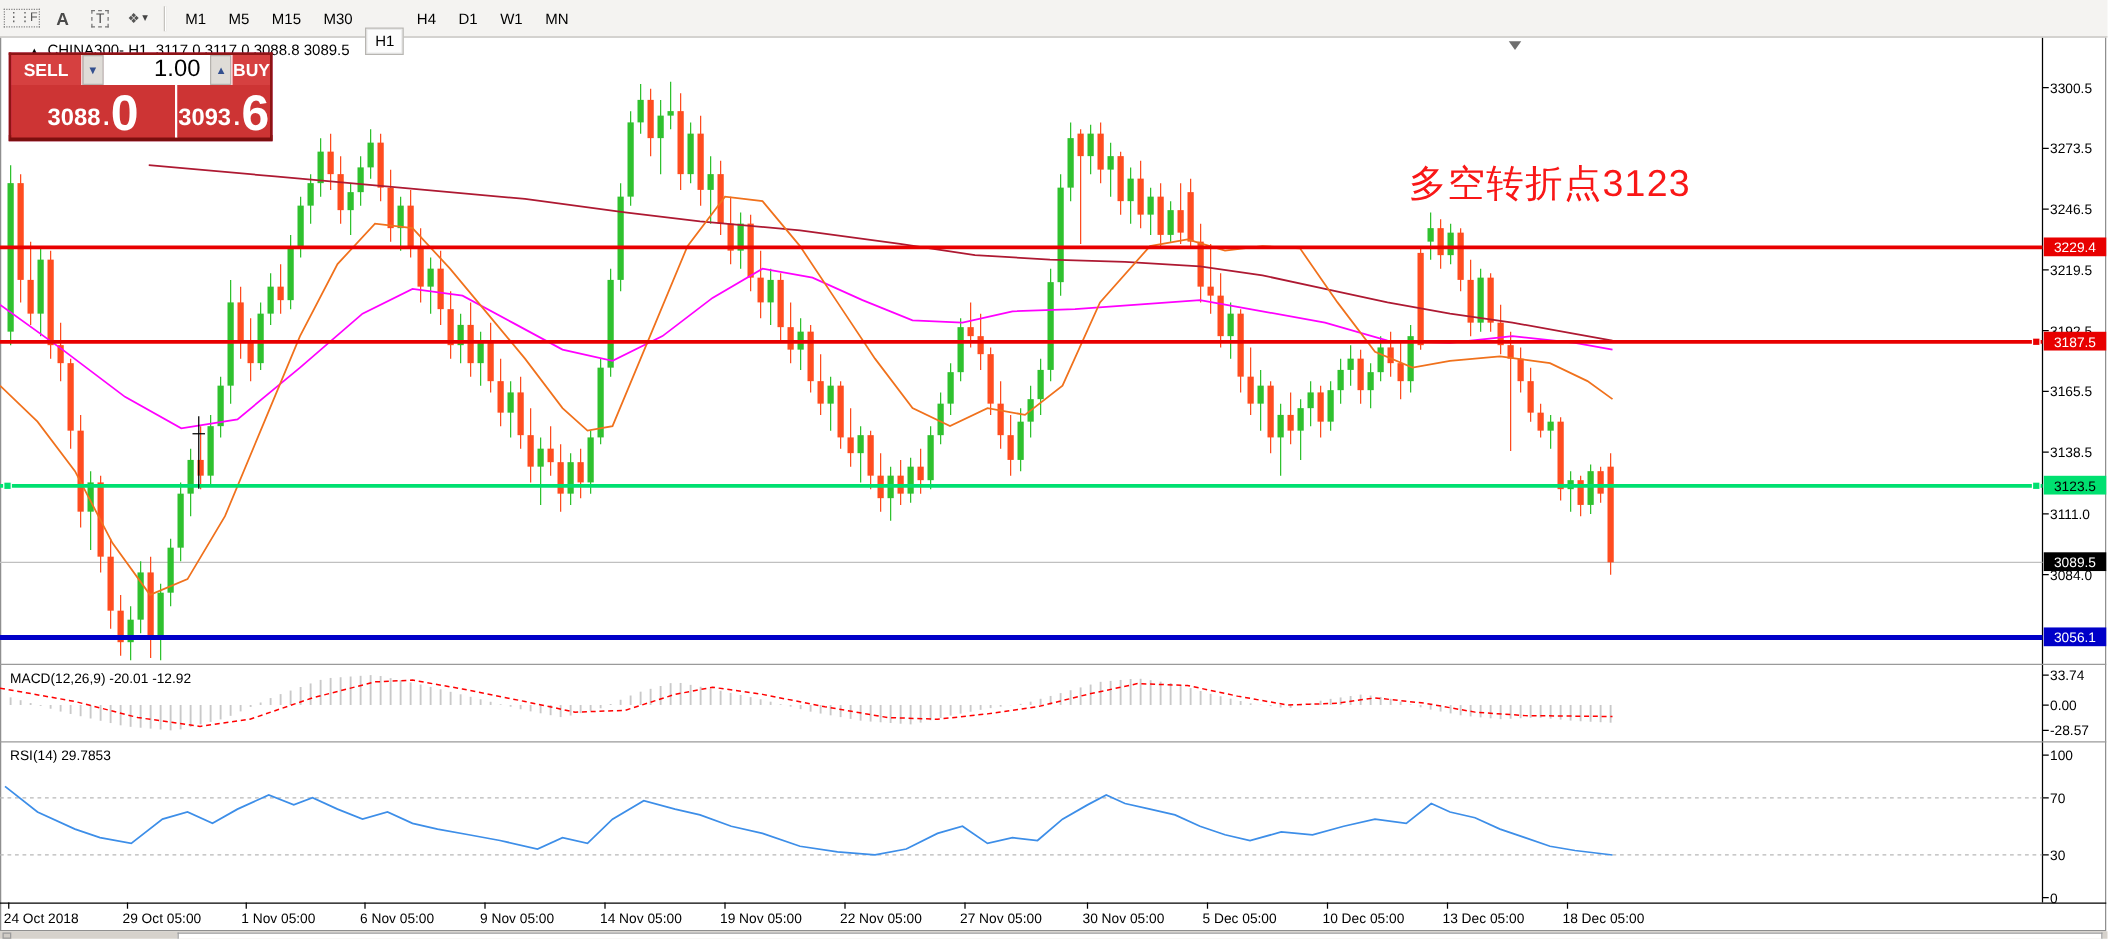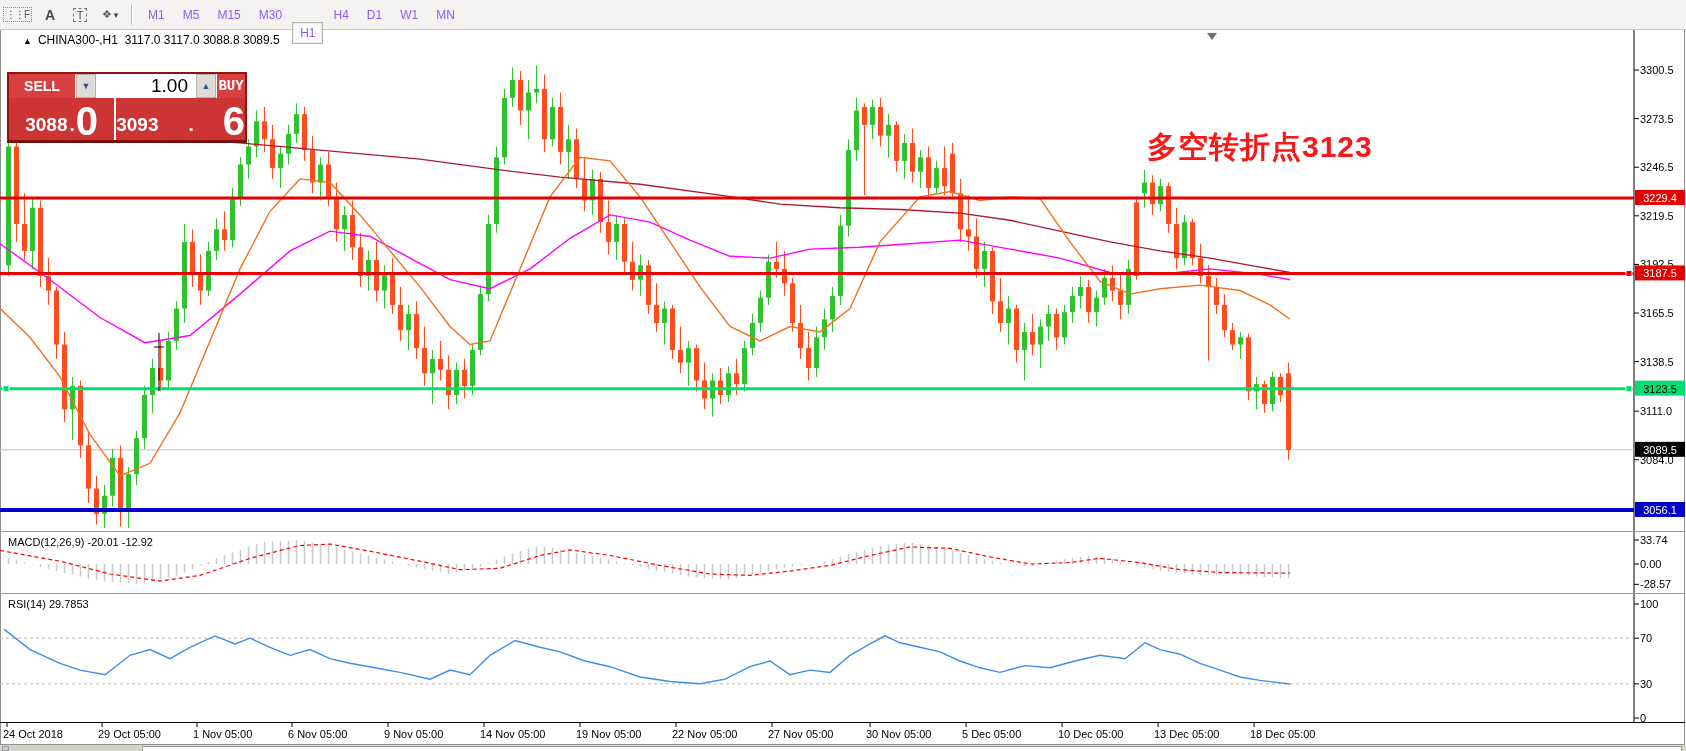--- a/index.html
+++ b/index.html
@@ -8,52 +8,52 @@
   .toolbar{position:absolute;left:0;top:0;width:1686px;height:29px;background:#f4f3f1;
     border-bottom:1px solid #c9c7c3;display:flex;align-items:center;z-index:30;}
   .tbtn{height:22px;min-width:24px;margin:0 2px;display:flex;align-items:center;justify-content:center;
     color:#4a4a4a;font-size:13px;border:1px solid transparent;border-radius:2px;}
   .icon-gridf{font-size:10px;letter-spacing:-1px;color:#555;border:1px dotted #888;padding:1px 2px;}
   .icon-a{font-weight:bold;font-size:14px;}
   .icon-t{border:1px dashed #777;padding:0 3px;font-size:11px;}
   .icon-obj{font-size:11px;color:#555;}
   .caret{font-size:9px;color:#444;margin-left:2px;}
   .tsep{width:1px;height:20px;background:#c5c3bf;border-right:1px solid #fff;margin:0 6px;}
-  .tf{height:20px;padding:0 7px;margin:0 1px;display:flex;align-items:center;font-size:12px;color:#8b5cf6;
+  .tf{height:20px;padding:0 7px;margin:0 1px;display:flex;align-items:center;font-size:12px;color:#000000;
     border:1px solid transparent;}
   .tf.active{background:#fcfcfc;border:1px solid #b7b5b1;box-shadow:inset 0 0 0 1px #e9e9e9;margin-top:36px;}
   
   .chartwin{position:absolute;left:0;top:29px;width:1685px;height:716px;background:#fff;
     border:1px solid #8f8f8f;box-sizing:border-box;}
   .charttitle{position:absolute;left:23px;top:33px;font-size:12px;color:#000;z-index:5;}
   .charttitle .arr{font-size:9px;margin-right:6px;}
   svg#plot{position:absolute;left:0;top:0;z-index:1;}
   
-  .trade{position:absolute;left:7px;top:72px;width:240px;height:71px;z-index:20;
+  .trade{position:absolute;left:7px;top:42px;width:211px;height:71px;z-index:20;
     border:2px solid #8e1414;border-bottom:5px solid #7c0f0f;background:#be185d;box-sizing:border-box;}
   .trow{display:flex;height:24px;}
   .tsell,.tbuy{background:#d64040;color:#fff;font-size:14px;font-weight:bold;display:flex;
     align-items:center;justify-content:center;}
   .tsell{width:66px;border-right:1px solid #fff;}
-  .tbuy{flex:1;border-left:1px solid #fff;font-family:Liberation Mono, monospace;}
+  .tbuy{flex:1;border-left:1px solid #fff;}
   .stepbtn{width:20px;background:#dfdcd7;border:1px solid #b6b3ae;color:#33508f;font-size:9px;
     display:flex;align-items:center;justify-content:center;box-sizing:border-box;}
   .vol{width:92px;background:#fff;color:#000;font-size:19px;display:flex;align-items:center;
     justify-content:flex-end;padding-right:8px;border:0;}
   .prow{display:flex;height:42px;}
   .pbox{background:#cd3434;color:#fff;display:flex;align-items:flex-end;justify-content:center;
     padding-bottom:2px;}
   .pbox.left{width:131px;border-right:2px solid #fff;}
-  .pbox.right{flex:1;gap:28px;}
+  .pbox.right{flex:1;}
   .pmed{font-size:19px;font-weight:bold;line-height:1;margin-bottom:4px;margin-top:36px;}
   .pdot{font-size:19px;font-weight:bold;line-height:1;margin:0 1px 4px 2px;}
   .pbig{font-size:40px;font-weight:bold;line-height:0.82;}
   
-  .anno{position:absolute;left:1127px;top:127px;font-size:30px;font-weight:bold;color:#f91717;
-    z-index:6;letter-spacing:1px;white-space:nowrap;margin-left:20px;}
+  .anno{position:absolute;left:1127px;top:127px;font-size:30px;font-weight:normal;color:#f91717;
+    z-index:6;letter-spacing:1px;white-space:nowrap;}
   
   .bstrip{position:absolute;left:0;top:745px;width:1686px;height:6px;background:#d6d2cc;z-index:25;}
   .bstrip .wbox{position:absolute;left:142px;top:1px;width:1540px;height:5px;background:#fff;
     border:1px solid #9b9b9b;border-bottom:0;box-sizing:border-box;}
   .bstrip .gbox{position:absolute;left:2px;top:1px;width:7px;height:5px;background:#cfcbc5;
     border:1px solid #9b9b9b;box-sizing:border-box;}
 </style>
 </head>
 <body>
 

